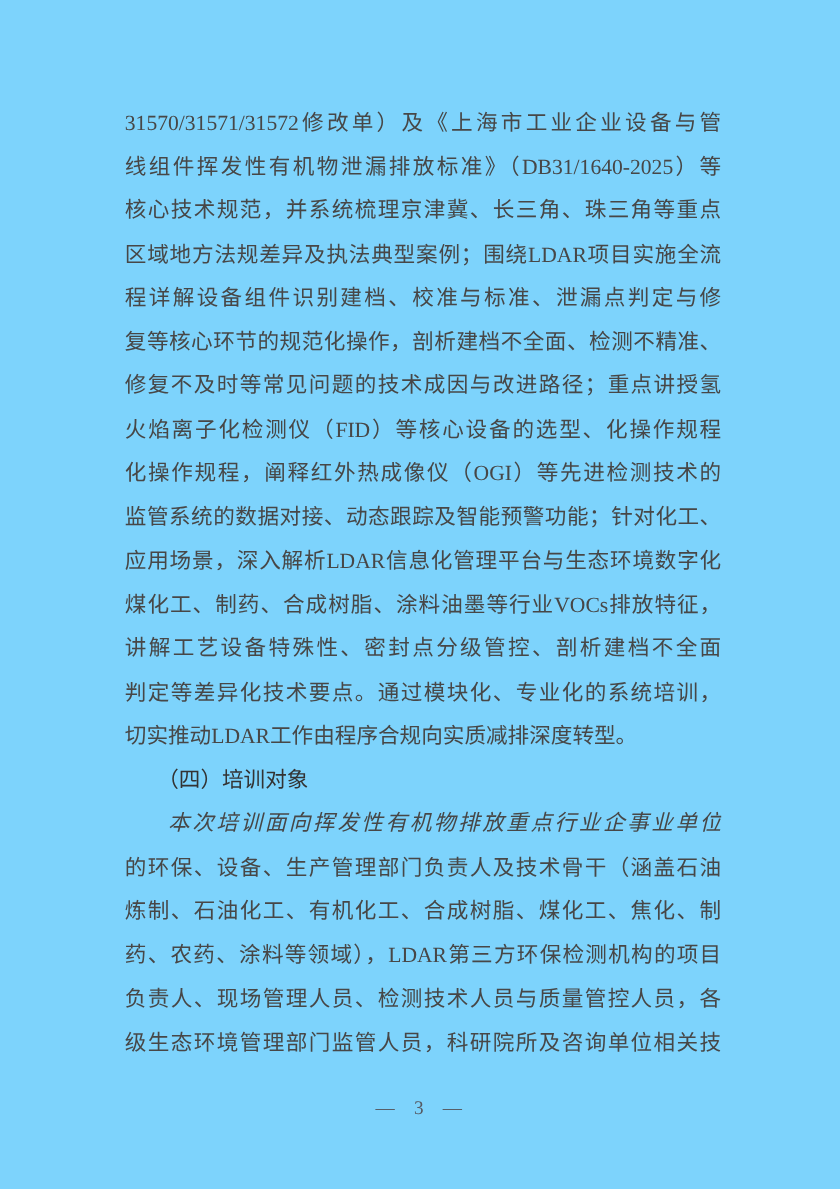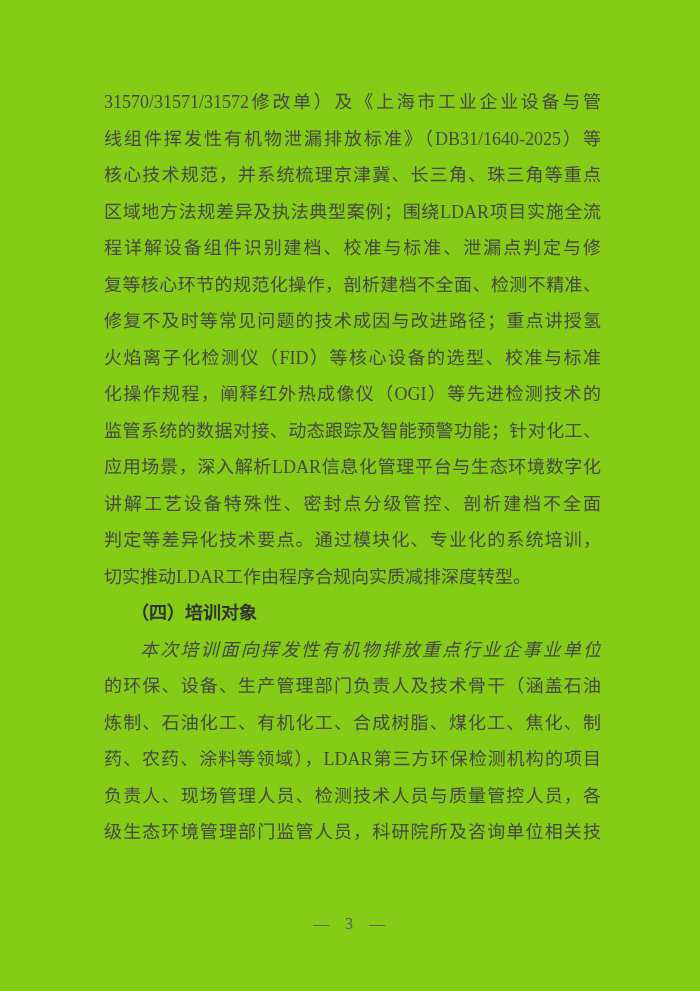--- a/index.html
+++ b/index.html
@@ -4,21 +4,21 @@
 <style>
   html, body {
     margin: 0;
     padding: 0;
     background: #ffffff;
   }
   .page {
     position: relative;
     width: 700px;
     height: 991px;
-    background: #84cc16;
+    background: #7dd3fc;
     overflow: hidden;
     font-family: "Liberation Serif", "DejaVu Serif", serif;
   }
   .textblock {
     position: absolute;
     left: 104px;
     top: 84px;
     width: 497px;
   }
   .line {
@@ -30,21 +30,21 @@
     text-align-last: justify;
     text-justify: distribute;
     overflow: hidden;
     -webkit-font-smoothing: antialiased;
   }
   .line.para-end {
     text-align: center;
     text-align-last: left;
   }
   .line.heading {
-    font-weight: bold;
+    font-weight: normal;
     color: #333333;
     text-indent: 1.5em;
     text-align: right;
     text-align-last: left;
   }
   .line.indent {
     text-indent: 2em;
     font-style: italic;
   }
   .footer {
@@ -66,24 +66,25 @@
 
 <div class="page">
   <div class="textblock">
     <div class="line">31570/31571/31572修改单）及《上海市工业企业设备与管</div>
     <div class="line">线组件挥发性有机物泄漏排放标准》（DB31/1640-2025）等</div>
     <div class="line">核心技术规范，并系统梳理京津冀、长三角、珠三角等重点</div>
     <div class="line">区域地方法规差异及执法典型案例；围绕LDAR项目实施全流</div>
     <div class="line">程详解设备组件识别建档、校准与标准、泄漏点判定与修</div>
     <div class="line">复等核心环节的规范化操作，剖析建档不全面、检测不精准、</div>
     <div class="line">修复不及时等常见问题的技术成因与改进路径；重点讲授氢</div>
-    <div class="line">火焰离子化检测仪（FID）等核心设备的选型、校准与标准</div>
+    <div class="line">火焰离子化检测仪（FID）等核心设备的选型、化操作规程</div>
     <div class="line">化操作规程，阐释红外热成像仪（OGI）等先进检测技术的</div>
     <div class="line">监管系统的数据对接、动态跟踪及智能预警功能；针对化工、</div>
     <div class="line">应用场景，深入解析LDAR信息化管理平台与生态环境数字化</div>
+    <div class="line">煤化工、制药、合成树脂、涂料油墨等行业VOCs排放特征，</div>
     <div class="line">讲解工艺设备特殊性、密封点分级管控、剖析建档不全面</div>
     <div class="line">判定等差异化技术要点。通过模块化、专业化的系统培训，</div>
     <div class="line para-end">切实推动LDAR工作由程序合规向实质减排深度转型。</div>
     <div class="line heading">（四）培训对象</div>
     <div class="line indent">本次培训面向挥发性有机物排放重点行业企事业单位</div>
     <div class="line">的环保、设备、生产管理部门负责人及技术骨干（涵盖石油</div>
     <div class="line">炼制、石油化工、有机化工、合成树脂、煤化工、焦化、制</div>
     <div class="line">药、农药、涂料等领域），LDAR第三方环保检测机构的项目</div>
     <div class="line">负责人、现场管理人员、检测技术人员与质量管控人员，各</div>
     <div class="line">级生态环境管理部门监管人员，科研院所及咨询单位相关技</div>

